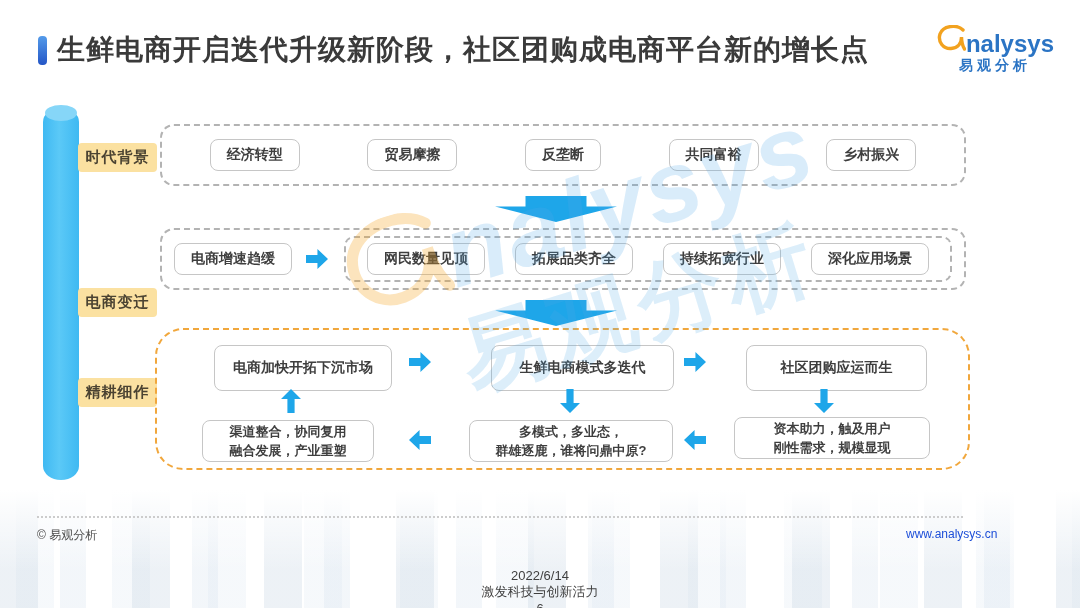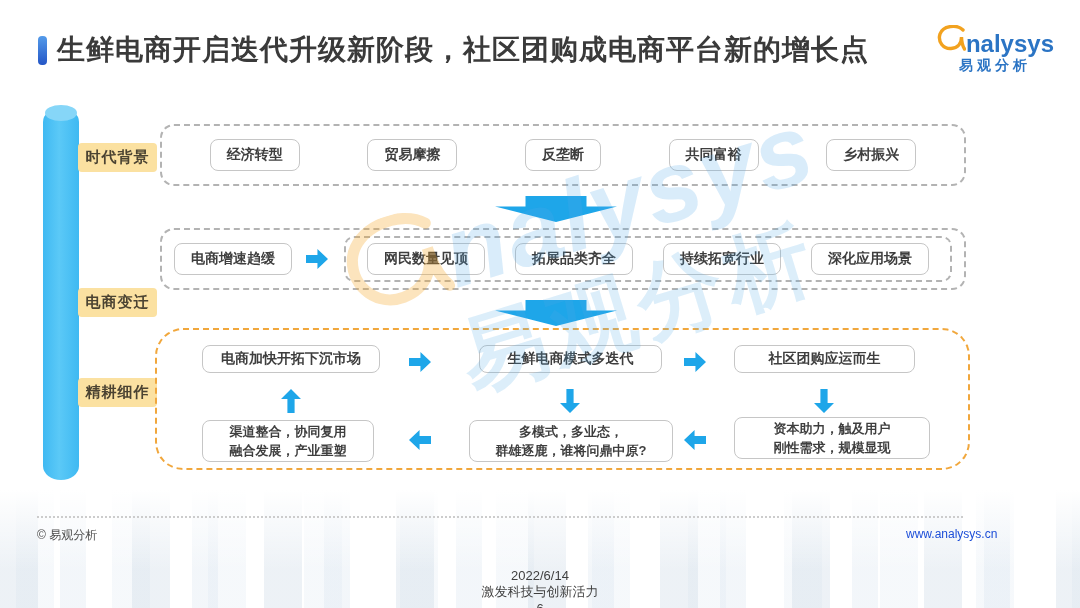--- a/index.html
+++ b/index.html
@@ -33,21 +33,21 @@
     display:flex; align-items:center; justify-content:space-around; padding:0 14px;}
   .sec-evo{ left:160px; top:228px; width:806px; height:62px;
     display:flex; align-items:center; padding:0 12px;}
   .evo-sub{ flex:1; margin-left:14px; height:46px; border:2px dashed #b3b3b3; border-radius:10px;
     display:flex; align-items:center; justify-content:space-around; padding:0 6px;}
   .sec-cult{ left:155px; top:328px; width:815px; height:142px;
     border:2px dashed #F1A73C; border-radius:28px; }
   .pill{ background:#fff; border:1.5px solid #c6c6c6; border-radius:8px;
     font-size:14px; font-weight:bold; color:#3e3e3e; padding:6px 16px; white-space:nowrap;
     display:flex; align-items:center; justify-content:center;}
-  .cult-pill{ position:absolute; height:28px; padding:10px; }
+  .cult-pill{ position:absolute; height:46px; padding:10px;margin-left:12px; }
   .cult-pill2{ position:absolute; height:42px; border:1.5px solid #c6c6c6; border-radius:8px;
     background:#fff; font-size:13px; font-weight:bold; color:#3e3e3e; line-height:1.5;
     display:flex; flex-direction:column; align-items:center; justify-content:center; white-space:nowrap;}
   
   .arr{ position:absolute; background:#1EA6E9; z-index:2; }
   .arr-big-down{ width:122px; height:26px;
     clip-path:polygon(25% 0,75% 0,75% 40%,100% 40%,50% 100%,0 40%,25% 40%); }
   .arr-right{ width:22px; height:20px;
     clip-path:polygon(0 30%,52% 30%,52% 0,100% 50%,52% 100%,52% 70%,0 70%); }
   .arr-left{ width:22px; height:20px;

